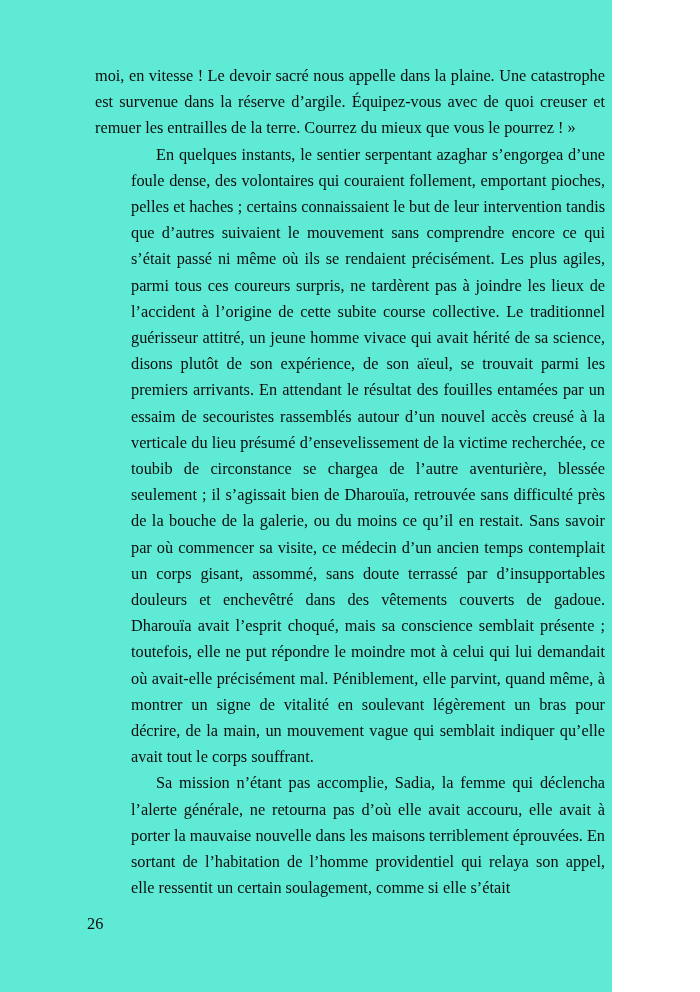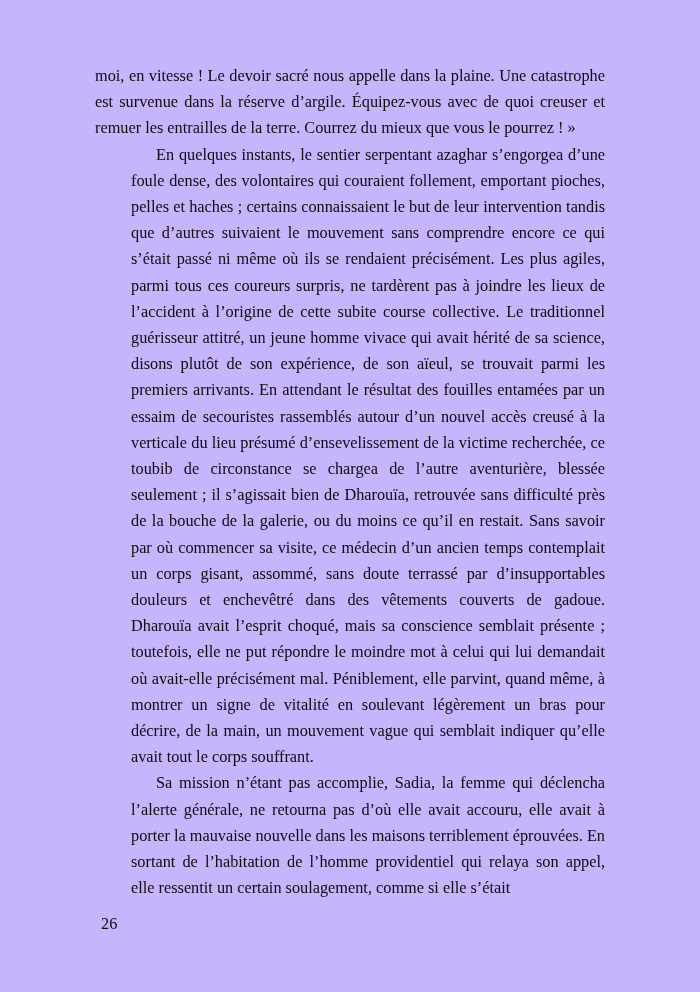--- a/index.html
+++ b/index.html
@@ -2,23 +2,23 @@
 <html><head>
 <meta charset="utf-8">
 <style>
   html, body {
     margin: 0;
     padding: 0;
     background: #ffffff;
   }
   .page {
     position: relative;
-    width: 700px;
+    width: 612px;
     height: 992px;
-    background: #c4b5fd;
+    background: #5eead4;
     overflow: hidden;
     font-family: "Liberation Serif", "DejaVu Serif", serif;
     color: #000000;
   }
   .text-block {
     position: absolute;
     left: 95px;
     top: 63px;
     width: 510px;
   }
@@ -30,21 +30,21 @@
     line-height: 26.2px;
     color: #0d0d0d;
     hyphens: none;
   }
   .para.indent {
     text-indent: 25px;
     margin-left: 36px;
   }
   .page-number {
     position: absolute;
-    left: 101px;
+    left: 87px;
     top: 914px;
     font-size: 16.3px;
     line-height: 20px;
     color: #0d0d0d;
   }
 </style>
 </head>
 <body>
 
 <div class="page">

